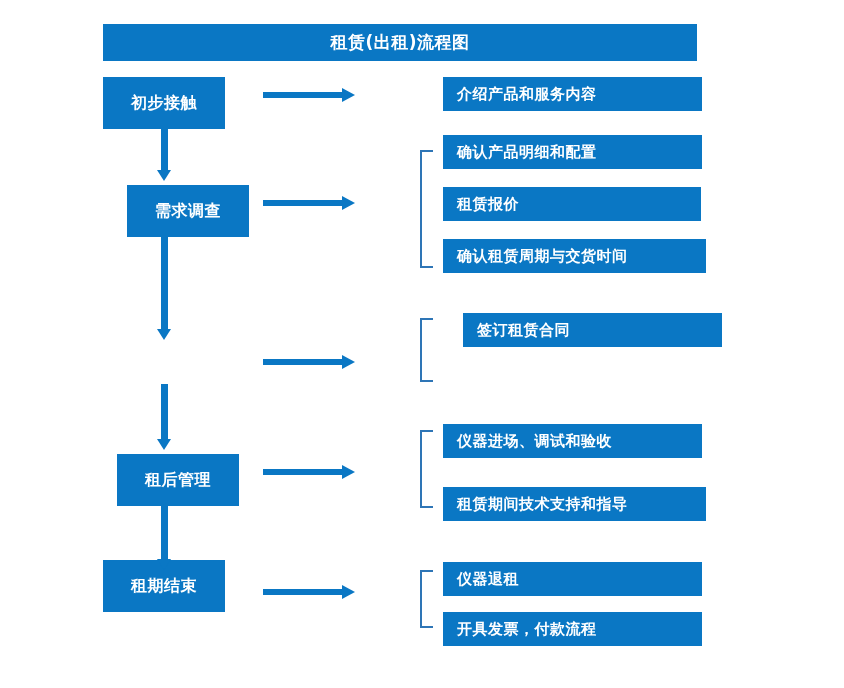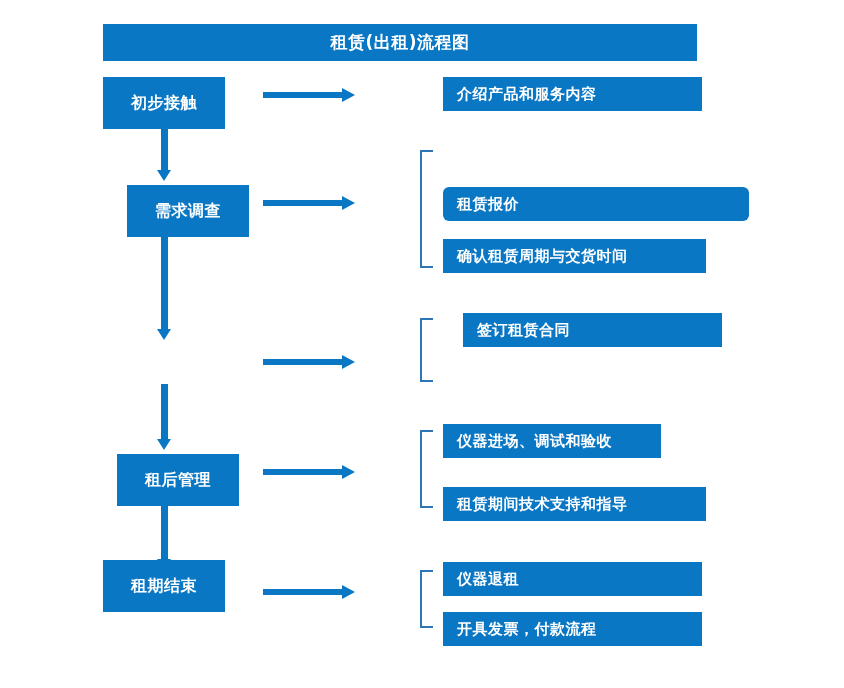--- a/index.html
+++ b/index.html
@@ -201,24 +201,25 @@
     <div class="head"></div>
   </div>
 
   <div class="bracket bk-g1"></div>
   <div class="bracket bk-g2"></div>
   <div class="bracket bk-g3"></div>
   <div class="bracket bk-g4"></div>
 
   <div class="box detail" style="top:77px; width:259px;">介绍产品和服务内容</div>
 
-  <div class="box detail" style="top:187px; width:306px;border-radius:6px;">租赁报价</div>
+  <div class="box detail" style="top:135px; width:259px;">确认产品明细和配置</div>
+  <div class="box detail" style="top:187px; width:258px;">租赁报价</div>
   <div class="box detail" style="top:239px; width:263px;">确认租赁周期与交货时间</div>
 
   <div class="box detail" style="top:313px; width:259px;margin-left:20px;">签订租赁合同</div>
 
-  <div class="box detail" style="top:424px; width:218px;">仪器进场、调试和验收</div>
+  <div class="box detail" style="top:424px; width:259px;">仪器进场、调试和验收</div>
   <div class="box detail" style="top:487px; width:263px;">租赁期间技术支持和指导</div>
 
   <div class="box detail" style="top:562px; width:259px;">仪器退租</div>
   <div class="box detail" style="top:612px; width:259px;">开具发票，付款流程</div>
 
 </div>
 
 </body></html>

